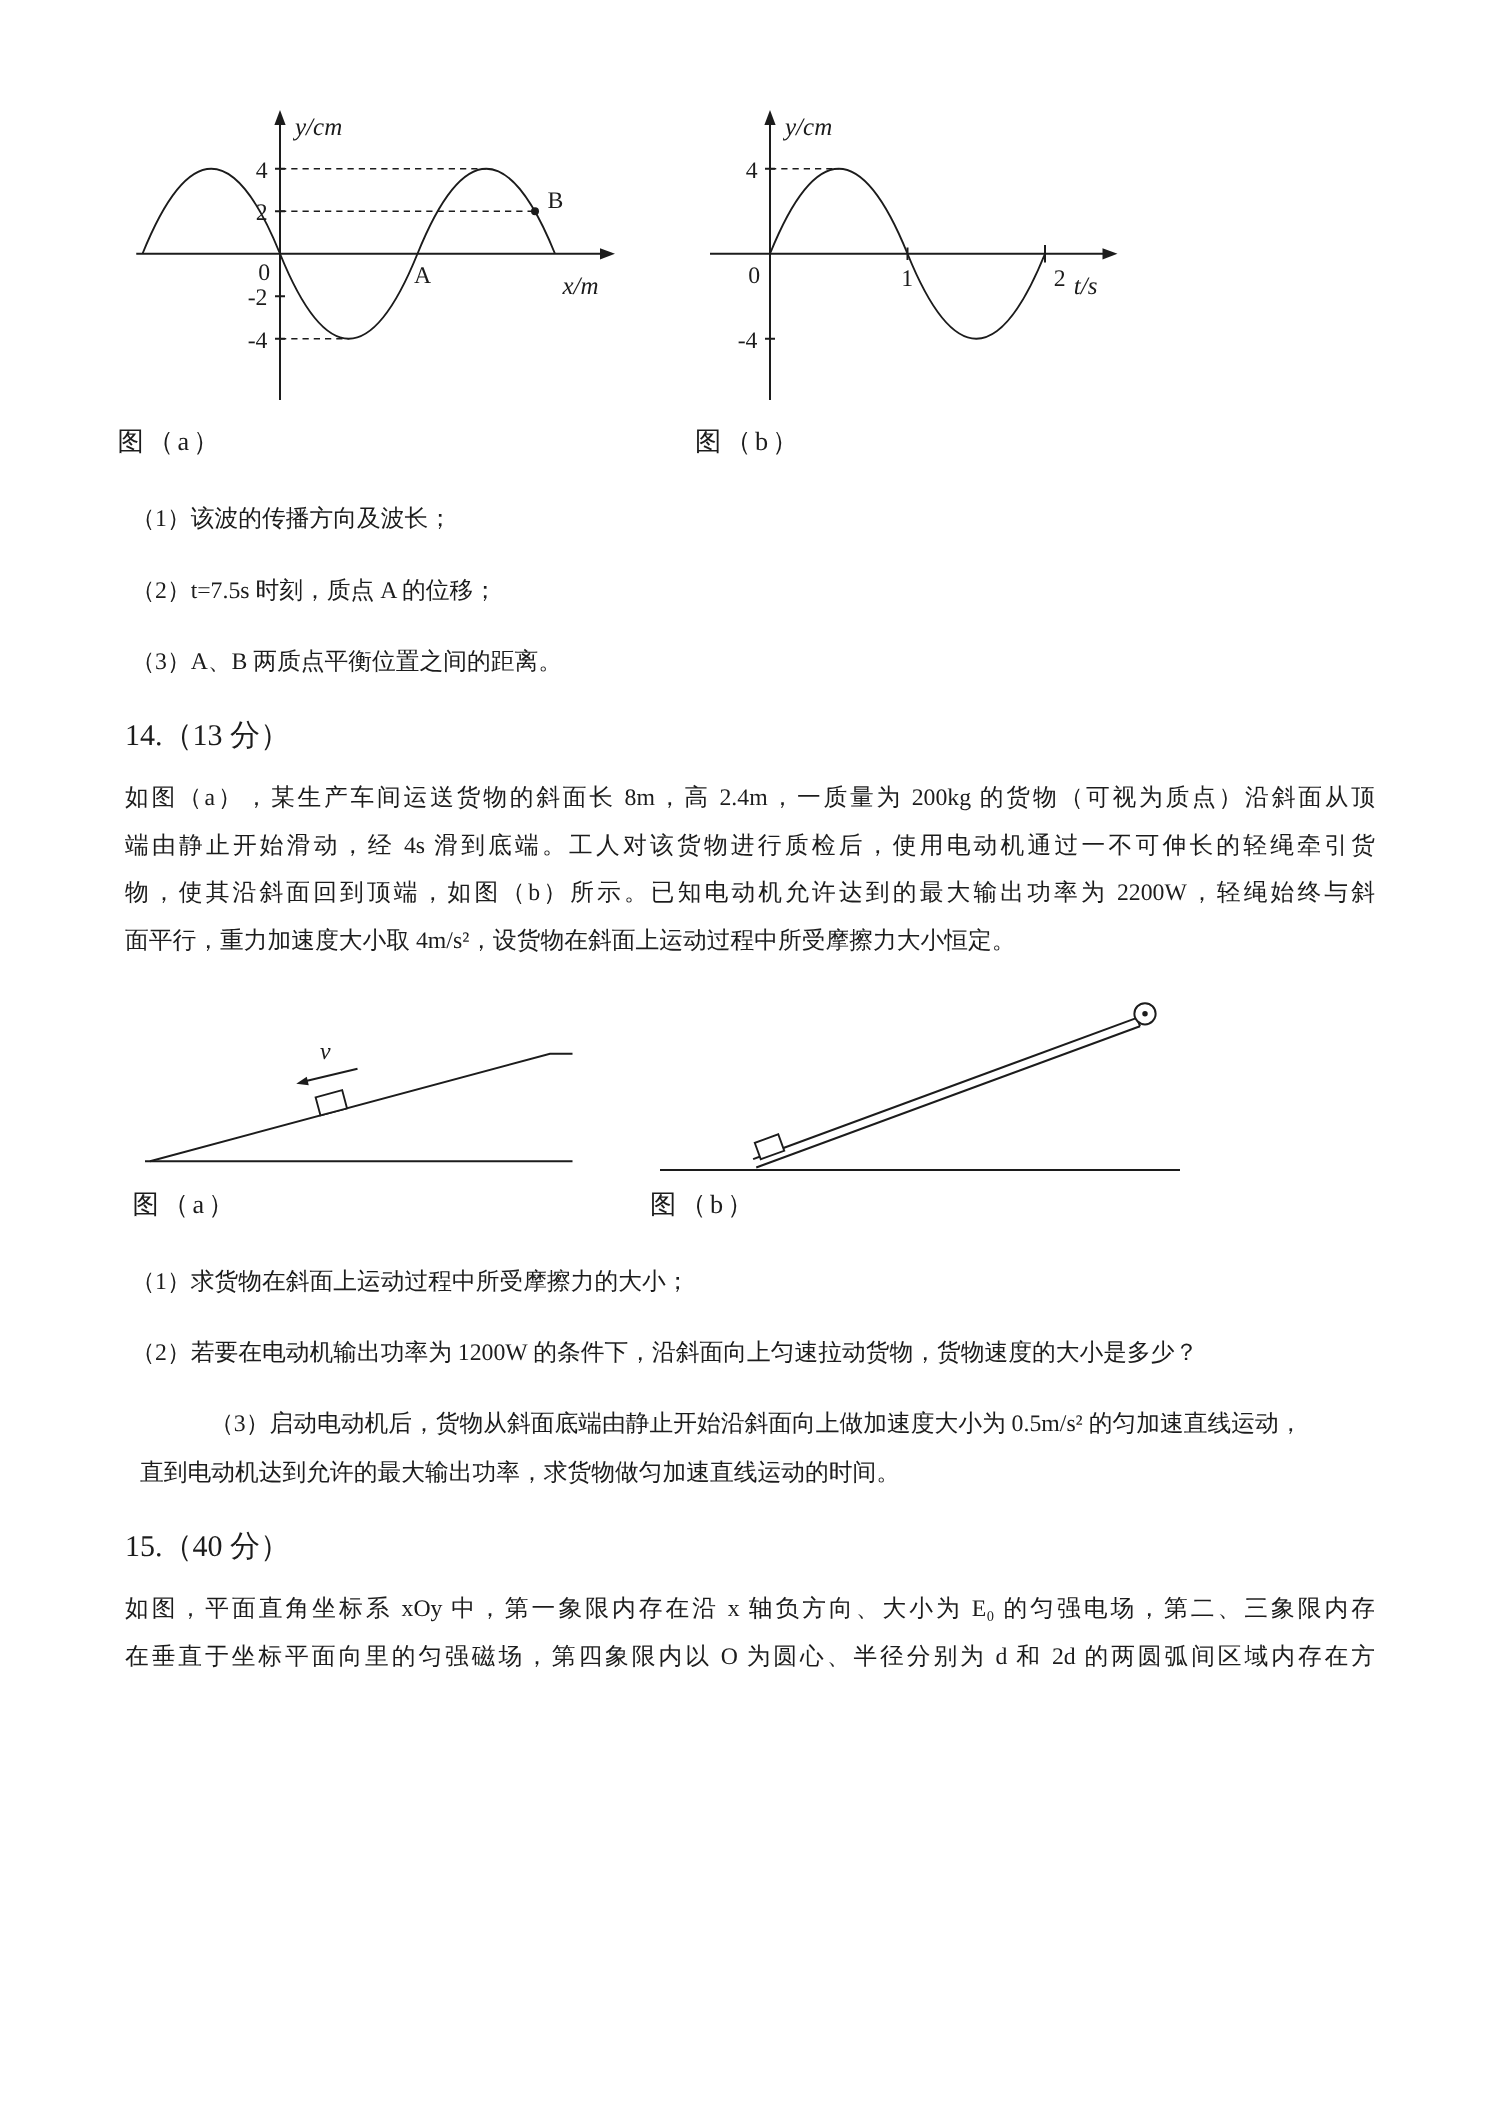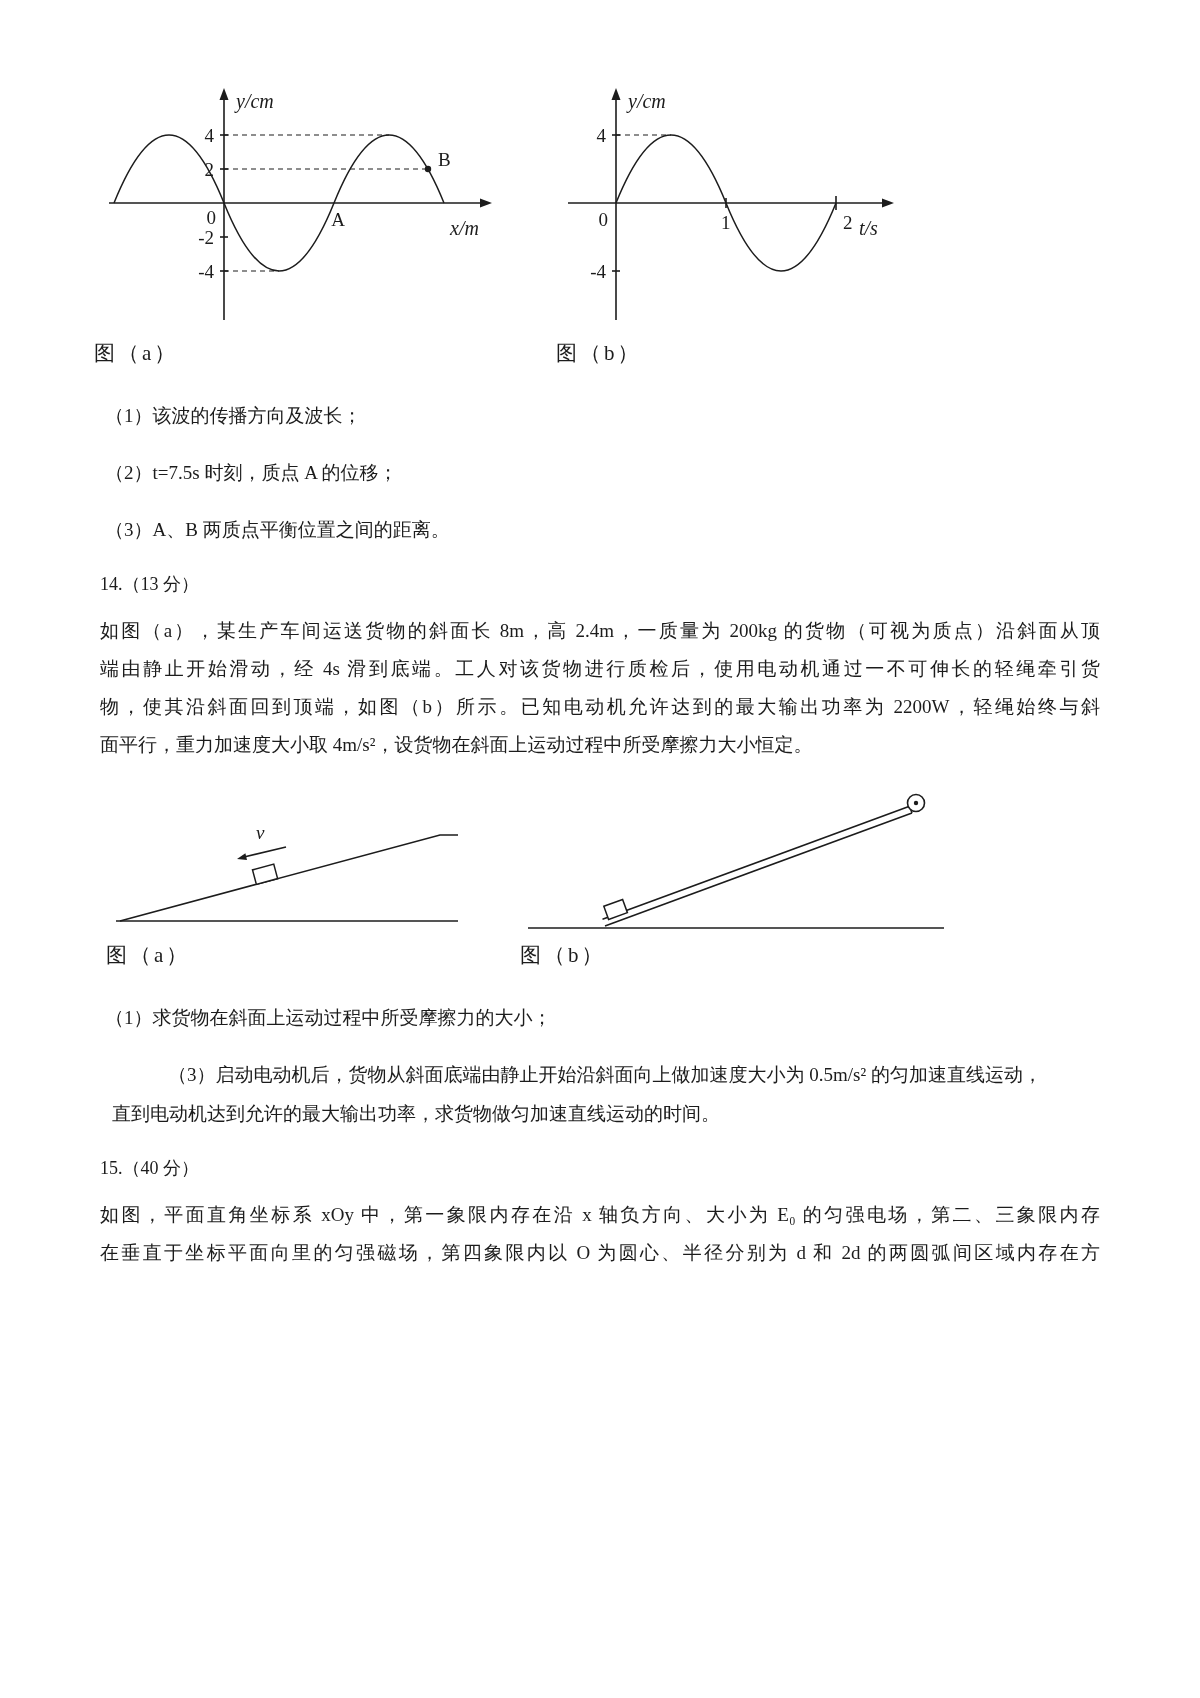--- a/index.html
+++ b/index.html
@@ -14,21 +14,21 @@
   svg .ax-label{font-size:20px;font-style:italic;}
   svg .v-label{font-size:19px;font-style:italic;}
   .stroke{stroke:#1c1c1c;fill:none;stroke-width:1.6;}
   .curve{stroke:#1c1c1c;fill:none;stroke-width:1.5;}
   .dash{stroke:#1c1c1c;fill:none;stroke-width:1.2;stroke-dasharray:5 4;}
   .fillb{fill:#1c1c1c;stroke:none;}
   .q-list{margin-top:34px;}
   .q-list p{margin:0 0 27px 5px;line-height:30px;}
   .q-list p.tight{margin-bottom:9px;}
   .q-list p.cont{margin-left:12px;}
-  h2{font-size:18px;font-weight:normal;margin:24px 0 16px 0;font-family:Liberation Serif, serif;}
+  h2{font-size:24px;font-weight:normal;margin:24px 0 16px 0;font-family:Liberation Serif, serif;}
   .para p{margin:0;line-height:38px;width:1000px;}
   .para p.full{text-align:justify;text-align-last:justify;}
   .incline-figs{gap:54px;margin-top:26px;margin-left:6px;}
 </style>
 </head>
 <body>
 
 <div class="page">
 
   <section class="figs wave-figs">
@@ -120,20 +120,21 @@
         <circle cx="396" cy="13" r="8.5" fill="#ffffff" stroke="#1c1c1c" stroke-width="1.6"></circle>
         <circle class="fillb" cx="396" cy="13" r="2.2"></circle>
         <rect x="88" y="112" width="20" height="14" transform="rotate(-20 98 126)" fill="#ffffff" stroke="#1c1c1c" stroke-width="1.5"></rect>
       </svg>
       <figcaption>图（b）</figcaption>
     </figure>
   </section>
 
   <section class="q-list">
     <p>（1）求货物在斜面上运动过程中所受摩擦力的大小；</p>
+    <p>（2）若要在电动机输出功率为 1200W 的条件下，沿斜面向上匀速拉动货物，货物速度的大小是多少？</p>
     <p class="tight full" style="width:1000px;text-align:center;">（3）启动电动机后，货物从斜面底端由静止开始沿斜面向上做加速度大小为 0.5m/s² 的匀加速直线运动，</p>
     <p class="cont">直到电动机达到允许的最大输出功率，求货物做匀加速直线运动的时间。</p>
   </section>
 
   <h2>15.（40 分）</h2>
   <section class="para">
     <p class="full">如图，平面直角坐标系 xOy 中，第一象限内存在沿 x 轴负方向、大小为 E₀ 的匀强电场，第二、三象限内存</p>
     <p class="full">在垂直于坐标平面向里的匀强磁场，第四象限内以 O 为圆心、半径分别为 d 和 2d 的两圆弧间区域内存在方</p>
   </section>
 

